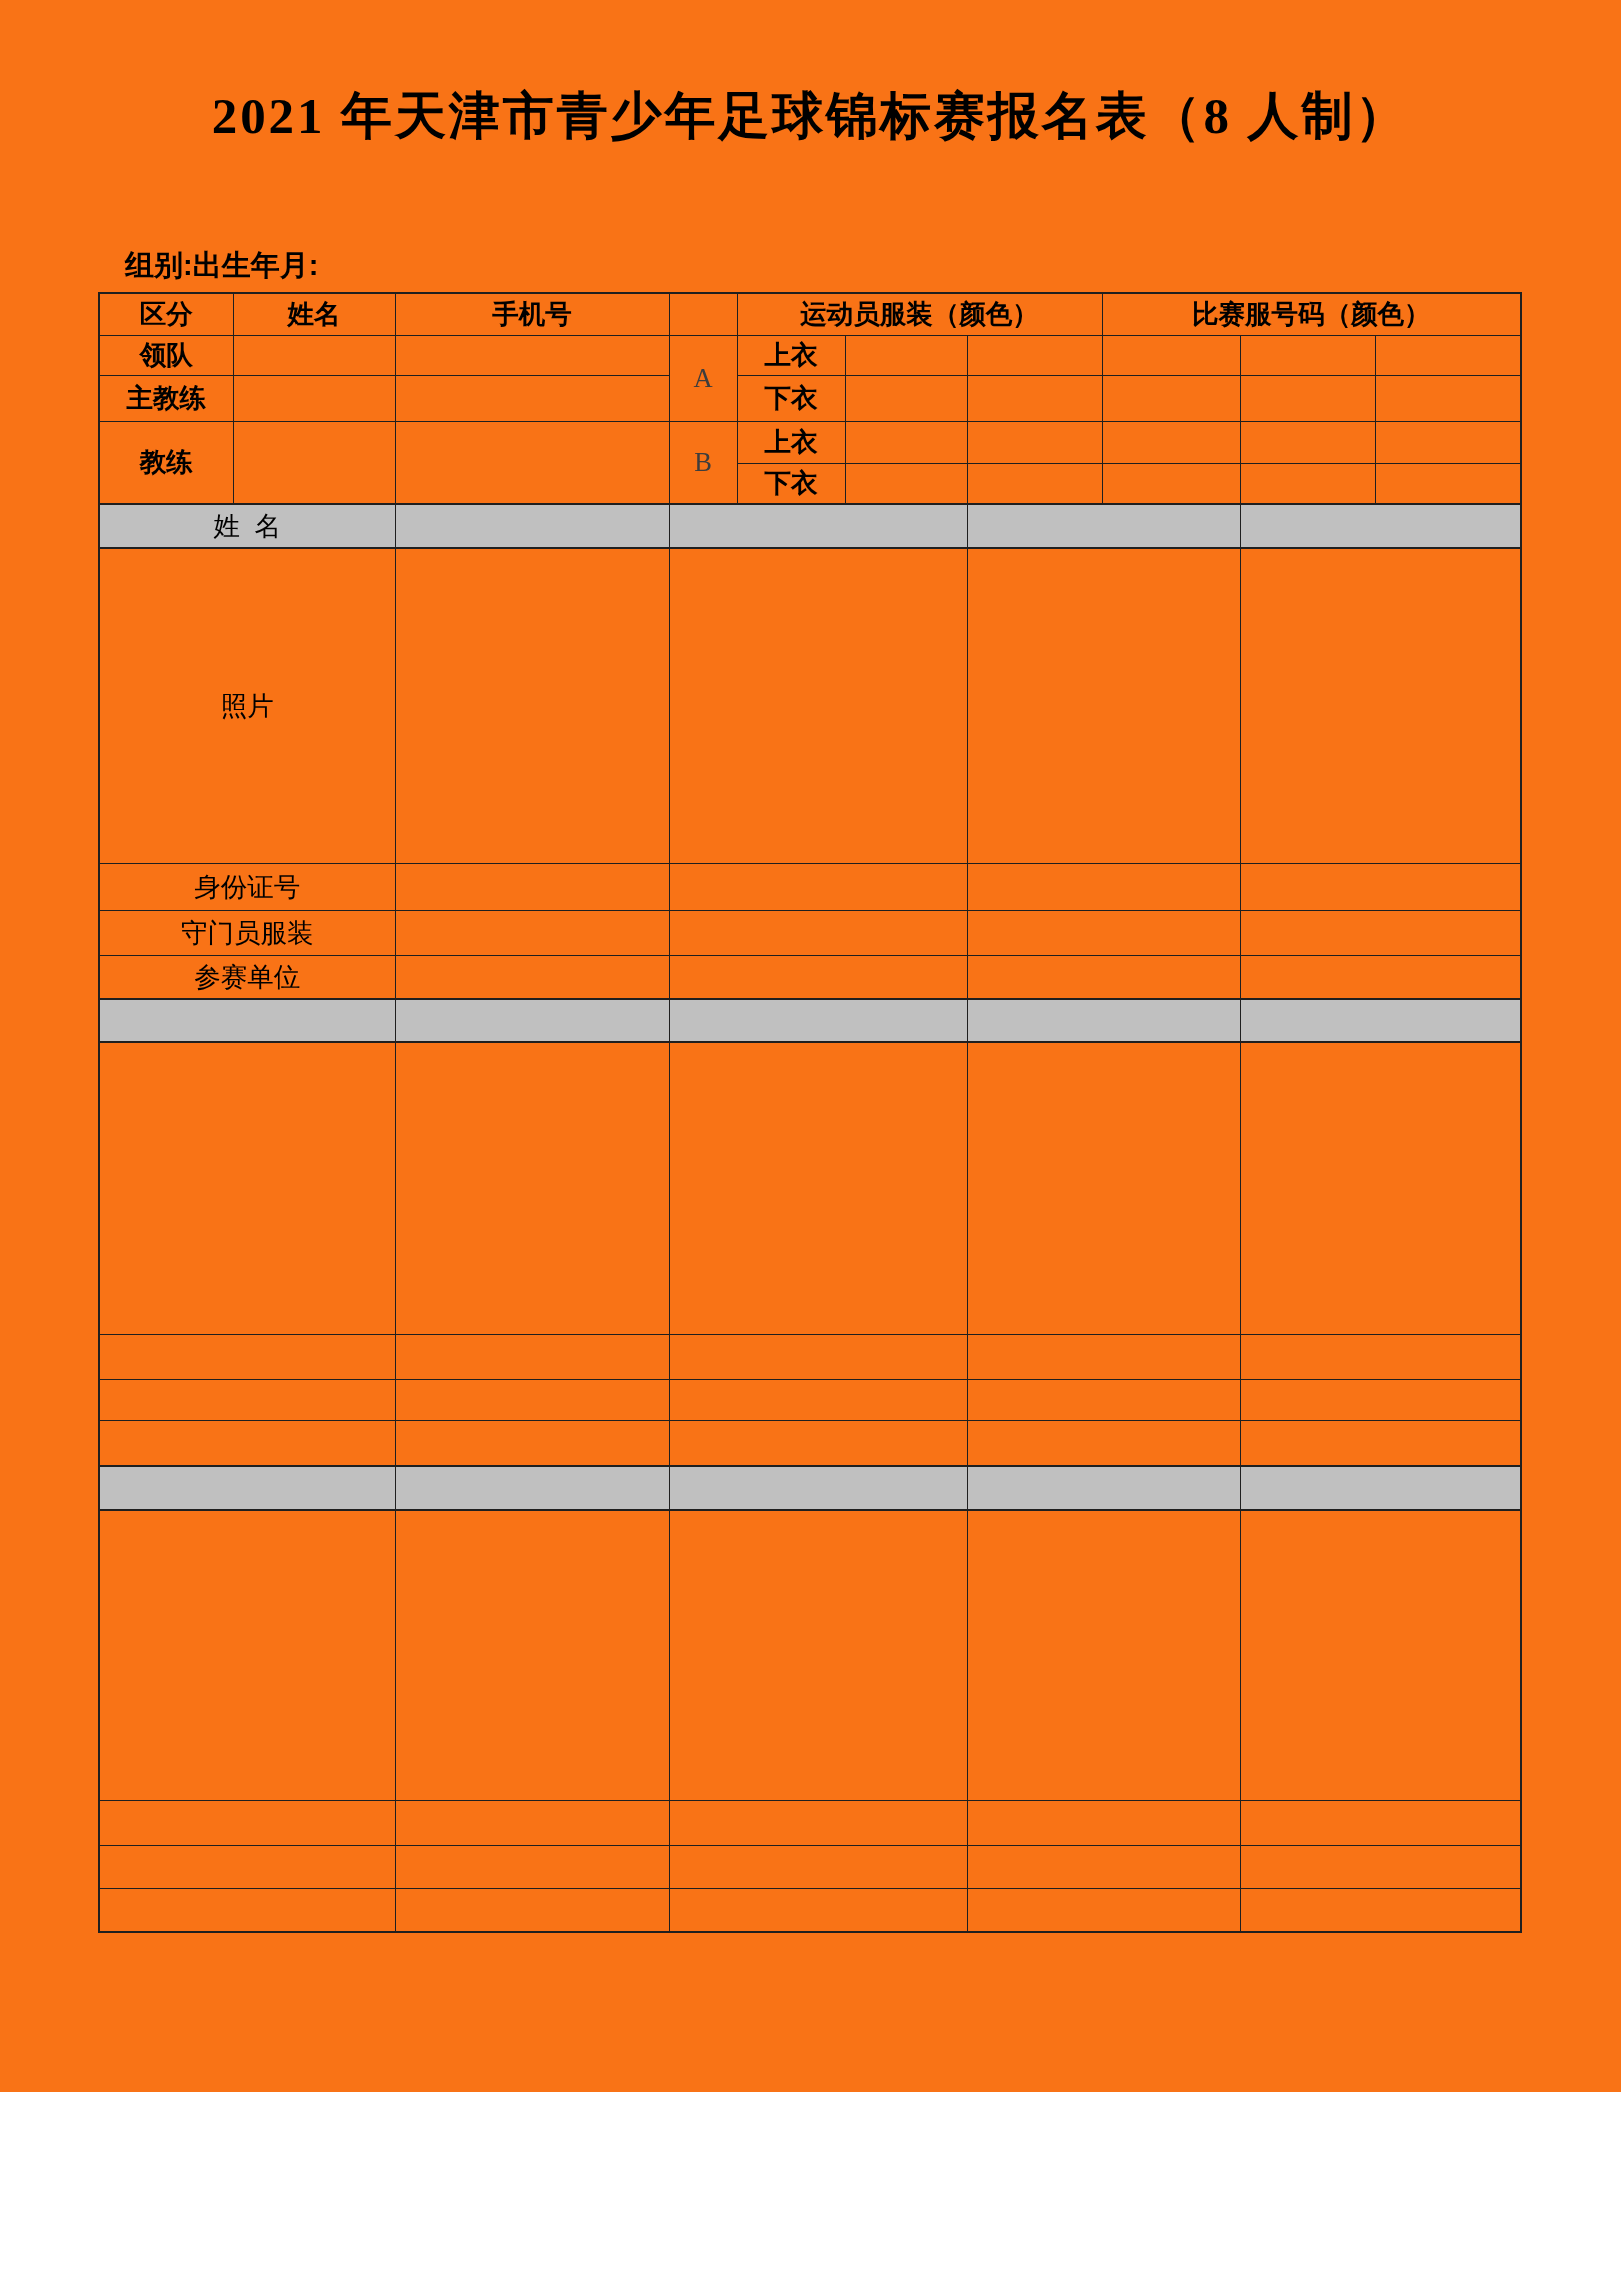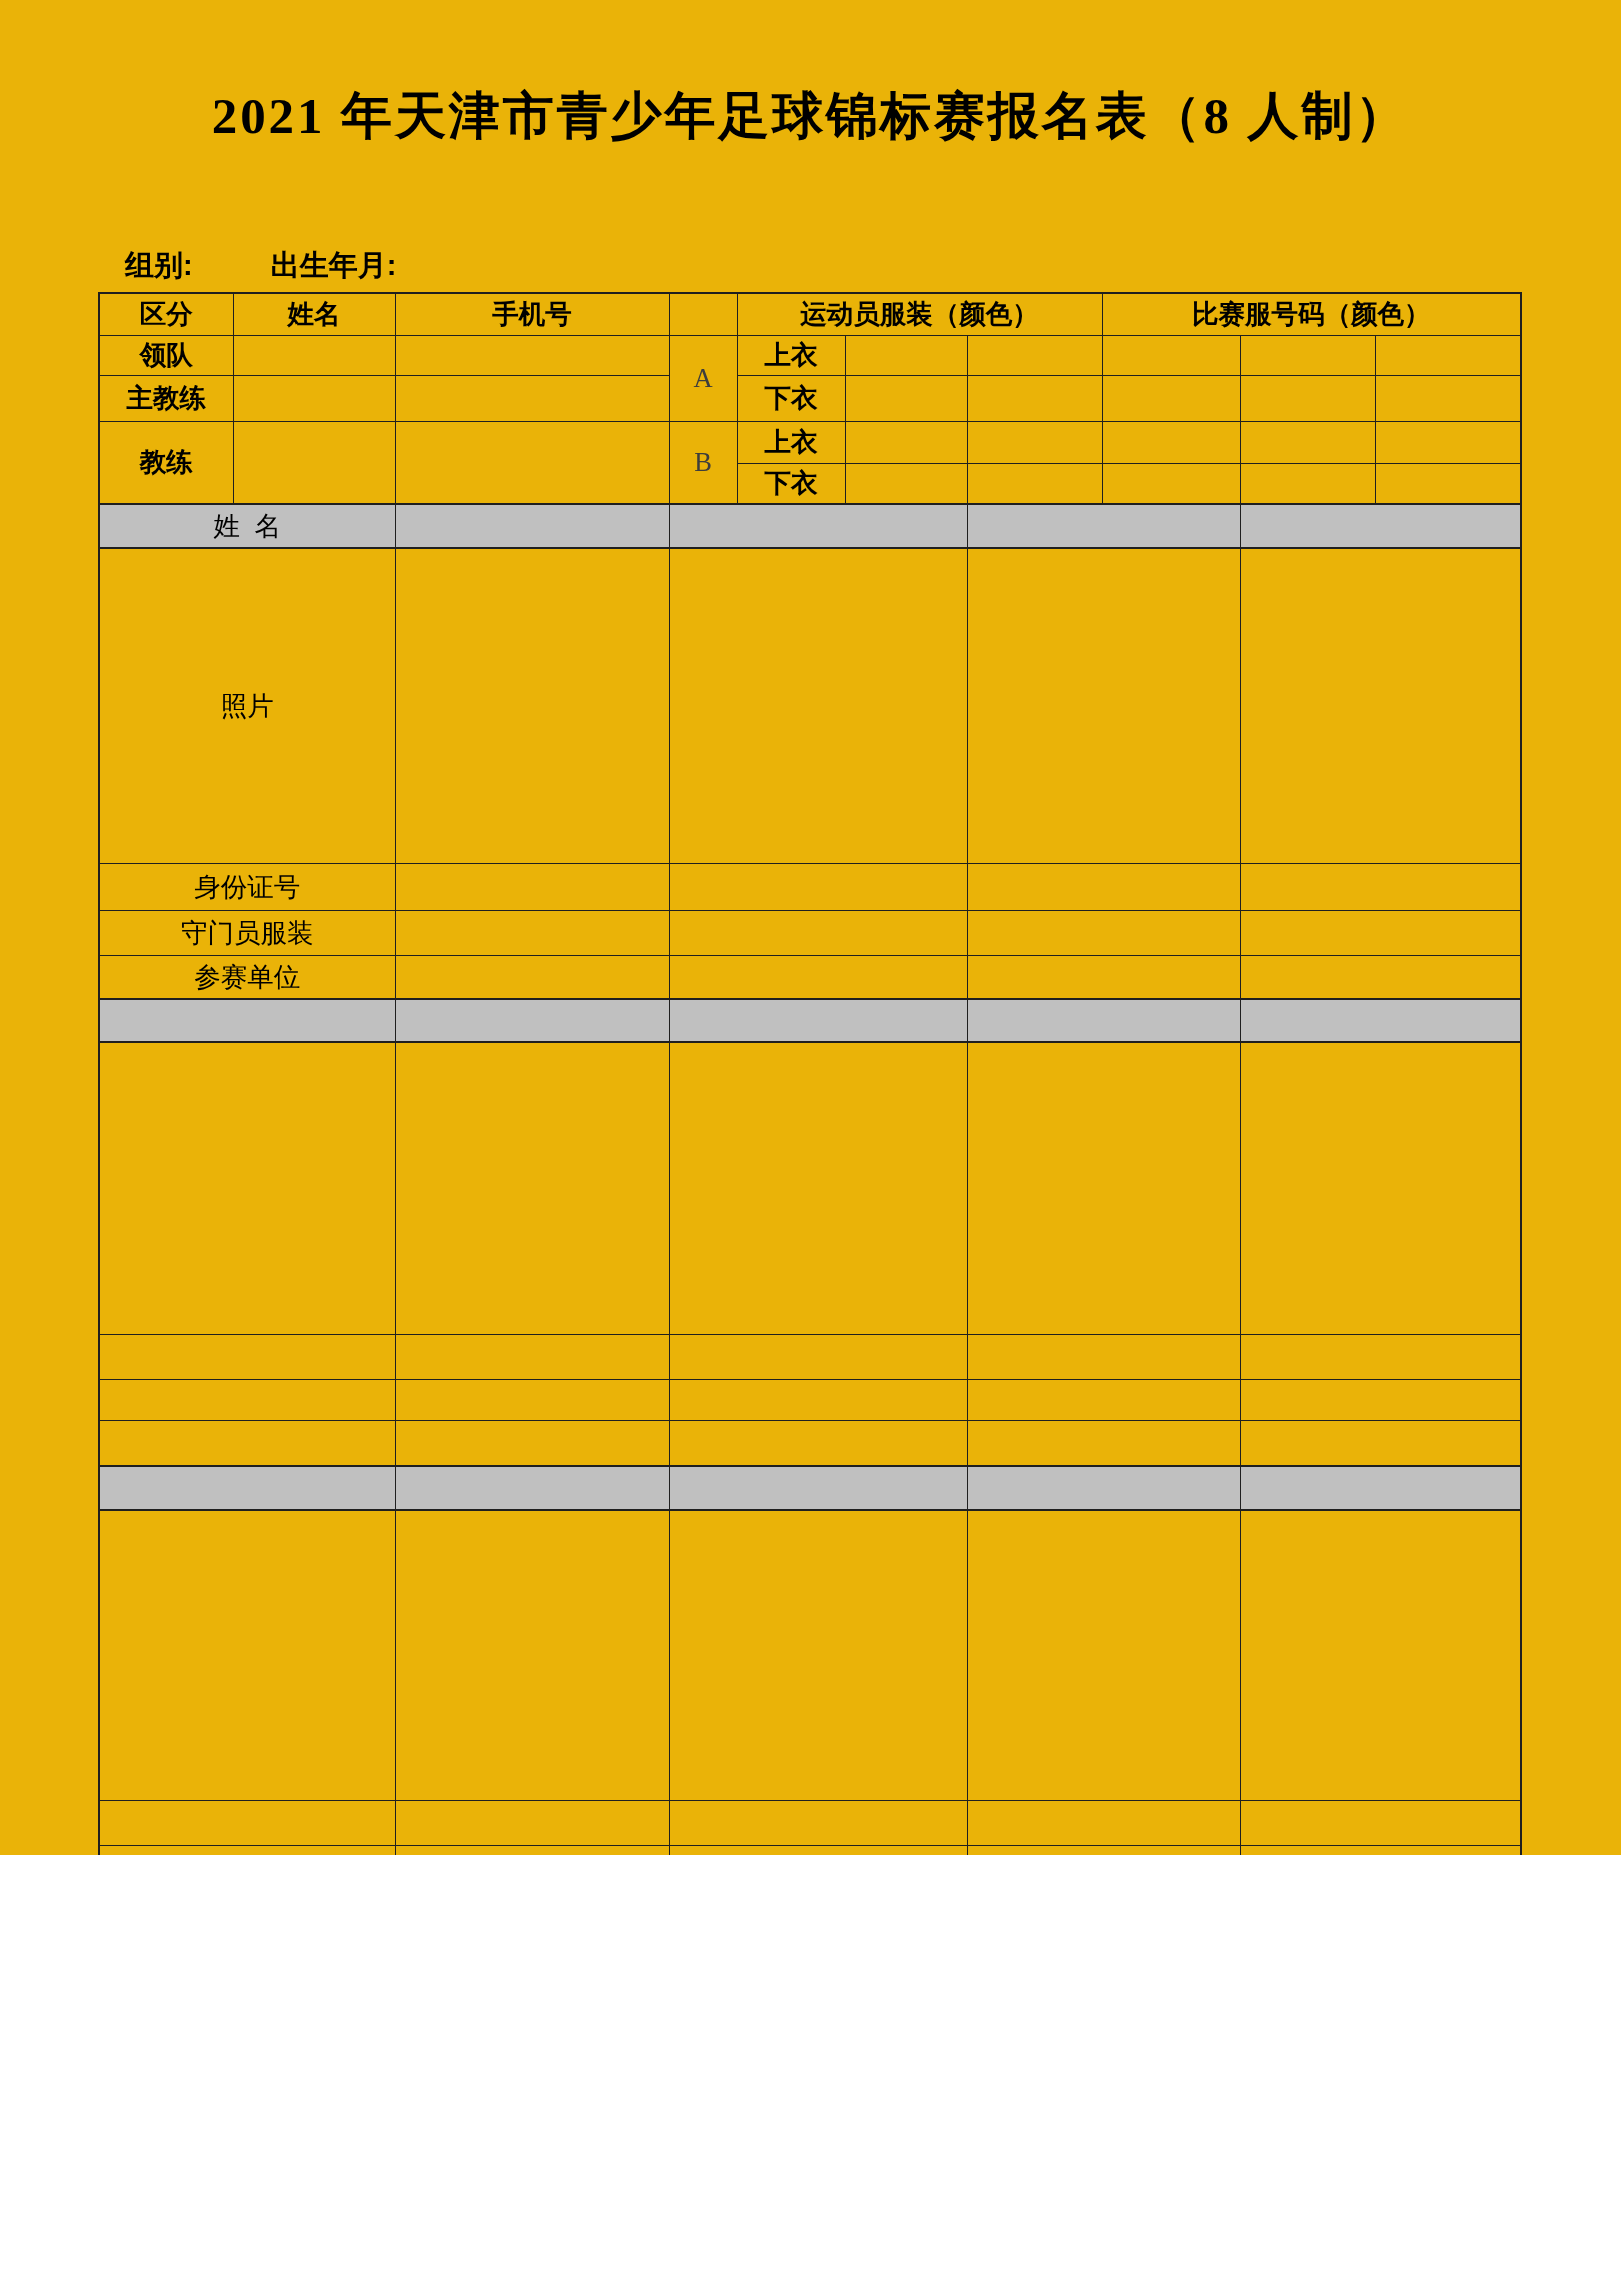--- a/index.html
+++ b/index.html
@@ -1,38 +1,37 @@
 <!DOCTYPE html>
 <html><head>
 <meta charset="utf-8">
 <style>
   html,body { margin:0; padding:0; background:#ffffff; }
   .page {
     position:relative;
-    width:1621px; height:1855px;
-    background:#eab308;
+    width:1621px; height:2092px;
+    background:#f97316;
     color:#000;
     font-family:"Liberation Serif","DejaVu Serif",serif;
     overflow:hidden;
   }
   .title {
     position:absolute;
     top:82px; left:0; right:0;
     text-align:center;
     font-family:"Liberation Serif","DejaVu Serif",serif;
     font-weight:700;
     font-size:51px;
     letter-spacing:2.9px;
     white-space:nowrap;
   }
   .meta {
     position:absolute;
     top:246px; left:125px;
     display:flex;
-    gap:78px;
     font-family:"Liberation Sans","DejaVu Sans",sans-serif;
     font-weight:700;
     font-size:29px;
     white-space:nowrap;
   }
   table.form {
     position:absolute;
     left:98px; top:292px;
     border-collapse:collapse;
     table-layout:fixed;

